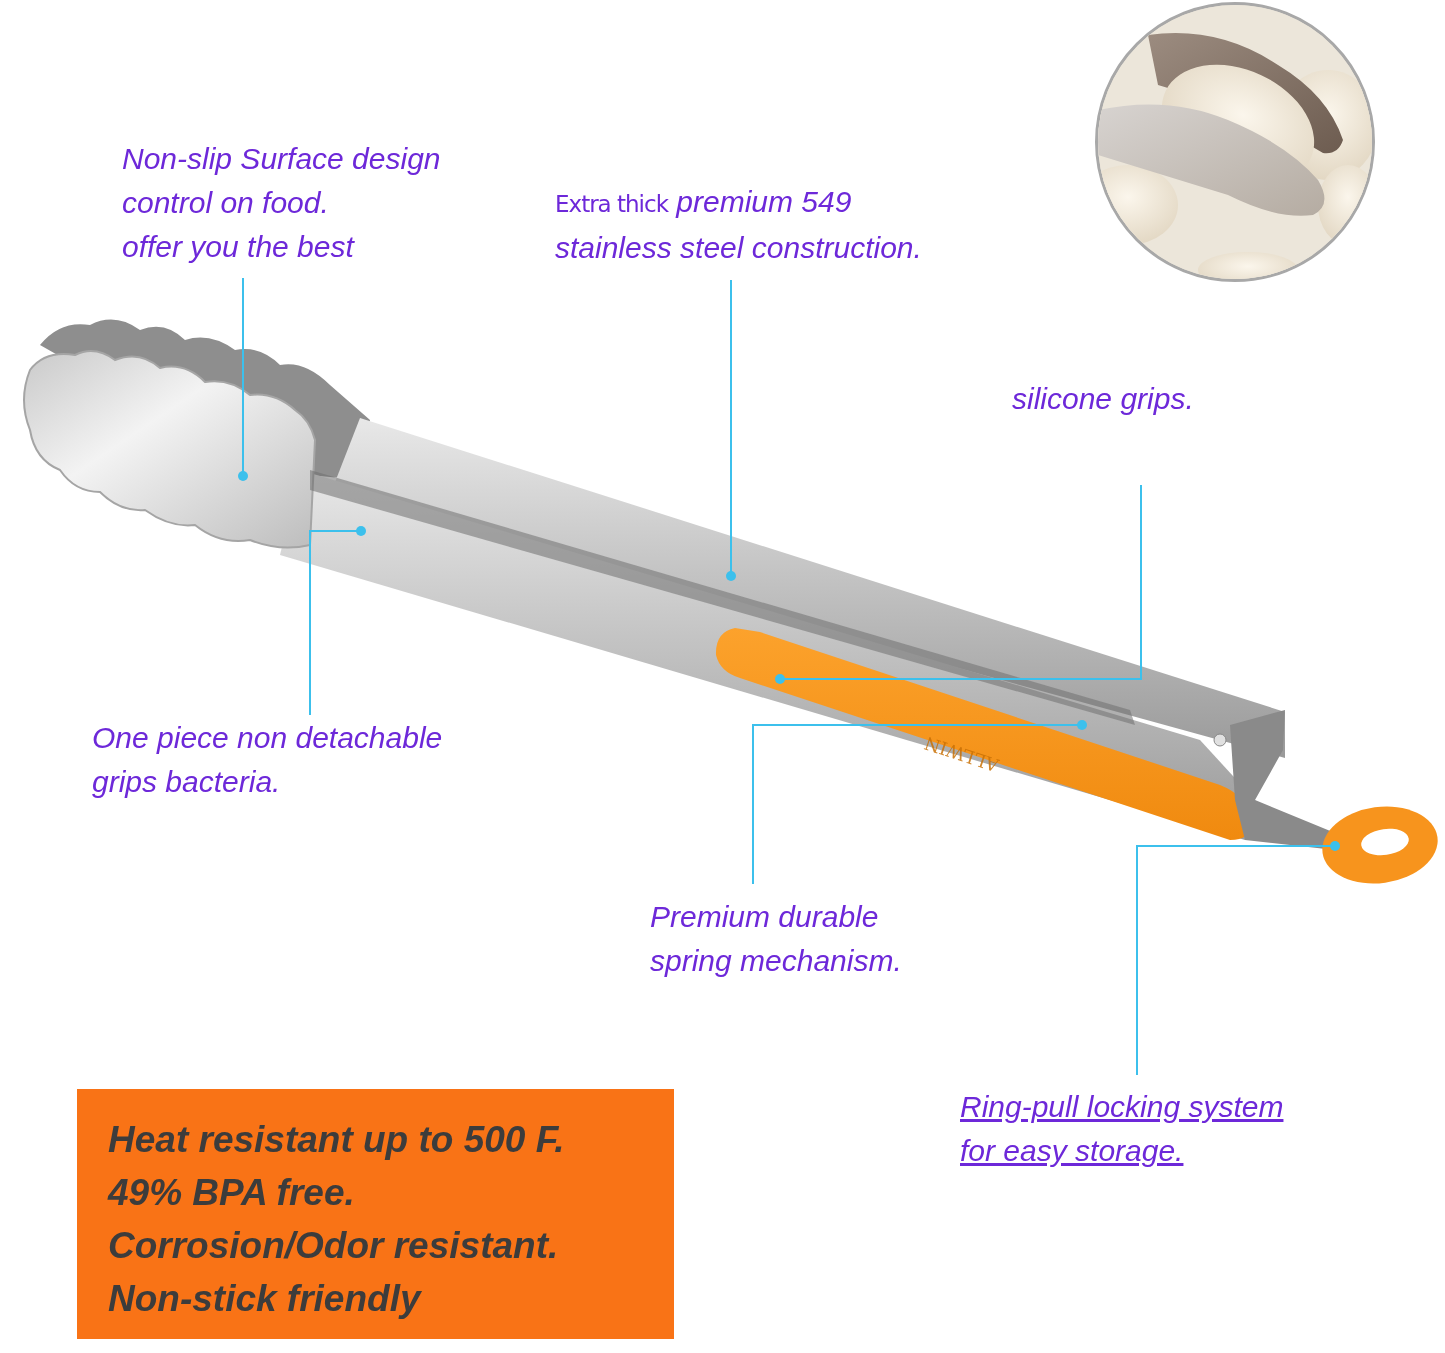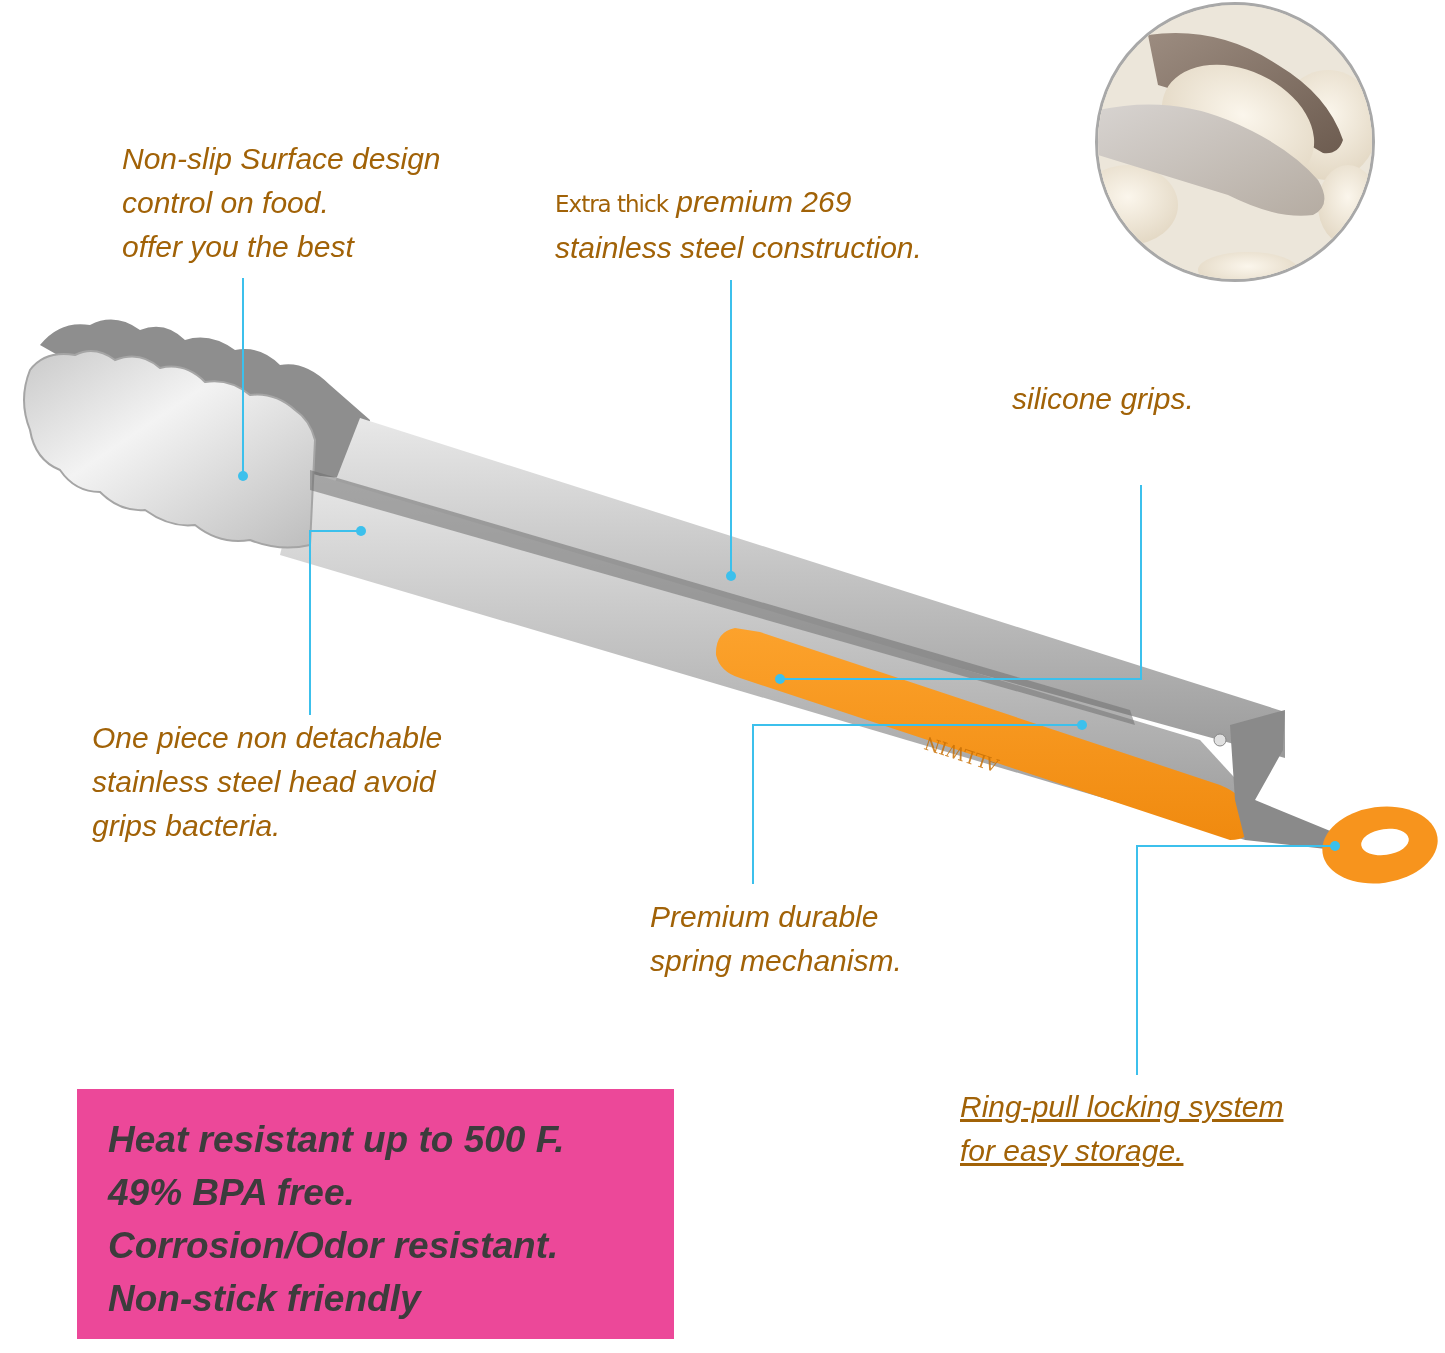--- a/index.html
+++ b/index.html
@@ -2,34 +2,34 @@
 <html><head>
   <meta charset="utf-8">
   <style>
     html, body { margin: 0; padding: 0; }
     body {
       width: 1445px; height: 1353px; position: relative; overflow: hidden;
       background: #ffffff;
       font-family: "Liberation Sans", sans-serif;
     }
     .callout {
-      position: absolute; color: #a16207; font-style: italic;
+      position: absolute; color: #6d28d9; font-style: italic;
       font-size: 30px; line-height: 44px; white-space: nowrap;
       font-family: "Liberation Sans", sans-serif;
     }
     .callout .bold {
       font-style: normal; font-weight: normal; font-size: 23px;
       font-family: "DejaVu Sans", sans-serif; letter-spacing: -1px;
     }
     .line { position: absolute; background: #3cc0ec; }
     .dot { position: absolute; width: 10px; height: 10px; border-radius: 50%; background: #3cc0ec; }
     #tongs-svg { position: absolute; left: 0; top: 0; }
     .feature-box {
       position: absolute; left: 77px; top: 1089px; width: 597px; height: 250px;
-      background: #ec4899;
+      background: #f97316;
     }
     .feature-box .line-item {
       position: absolute; left: 31px; font-size: 37px; font-weight: bold; font-style: italic;
       color: #3c3c3c; white-space: nowrap; font-family: "Liberation Sans", sans-serif;
     }
     .inset {
       position: absolute; left: 1095px; top: 2px; width: 274px; height: 274px; border-radius: 50%;
       border: 3px solid #a8a8a8; overflow: hidden; background: #e9e3d7;
     }
   </style>
@@ -123,31 +123,30 @@
 <div class="line" style="left:1136px; top:845px; width:200px; height:2px;"></div>
 <div class="dot" style="left:1330px; top:841px;"></div>
 
 <div class="callout" style="left:122px; top:137px;">
   <div>Non-slip Surface design</div>
   <div>control on food.</div>
   <div>offer you the best</div>
 </div>
 
 <div class="callout" style="left:555px; top:180px;">
-  <div><span class="bold">Extra thick</span><span> premium 269</span></div>
+  <div><span class="bold">Extra thick</span><span> premium 549</span></div>
   <div>stainless steel construction.</div>
 </div>
 
 <div class="callout" style="left:1012px; top:377px;">
   <div>silicone grips.</div>
 </div>
 
 <div class="callout" style="left:92px; top:716px;">
   <div>One piece non detachable</div>
-  <div>stainless steel head avoid</div>
   <div>grips bacteria.</div>
 </div>
 
 <div class="callout" style="left:650px; top:895px;">
   <div>Premium durable</div>
   <div>spring mechanism.</div>
 </div>
 
 <div class="callout" style="left:960px; top:1085px;text-decoration:underline;">
   <div>Ring-pull locking system</div>

